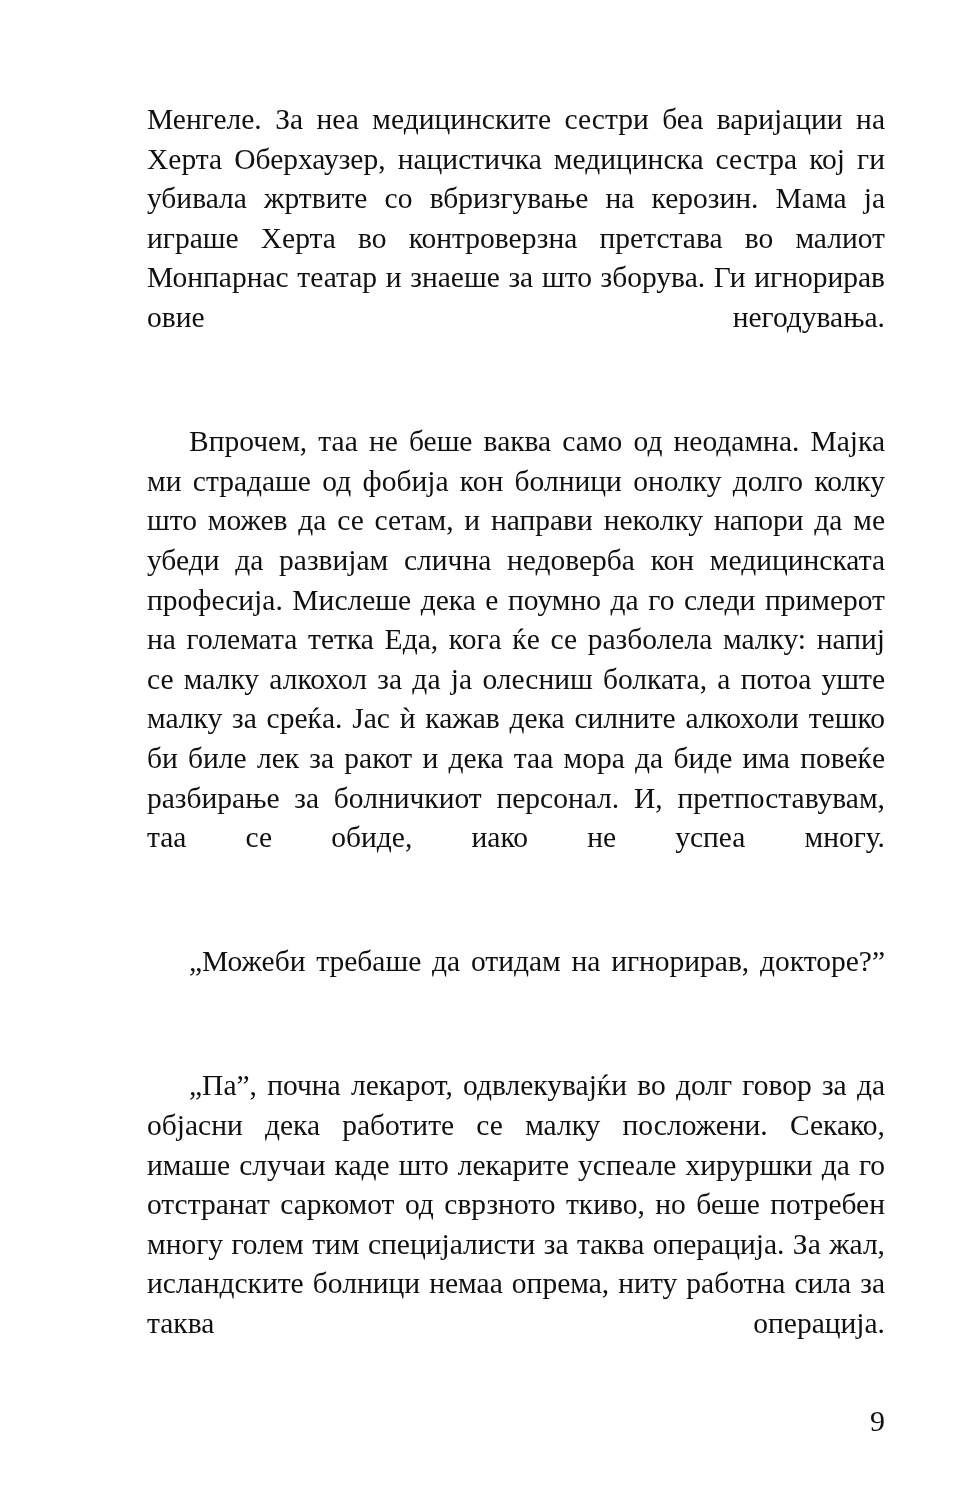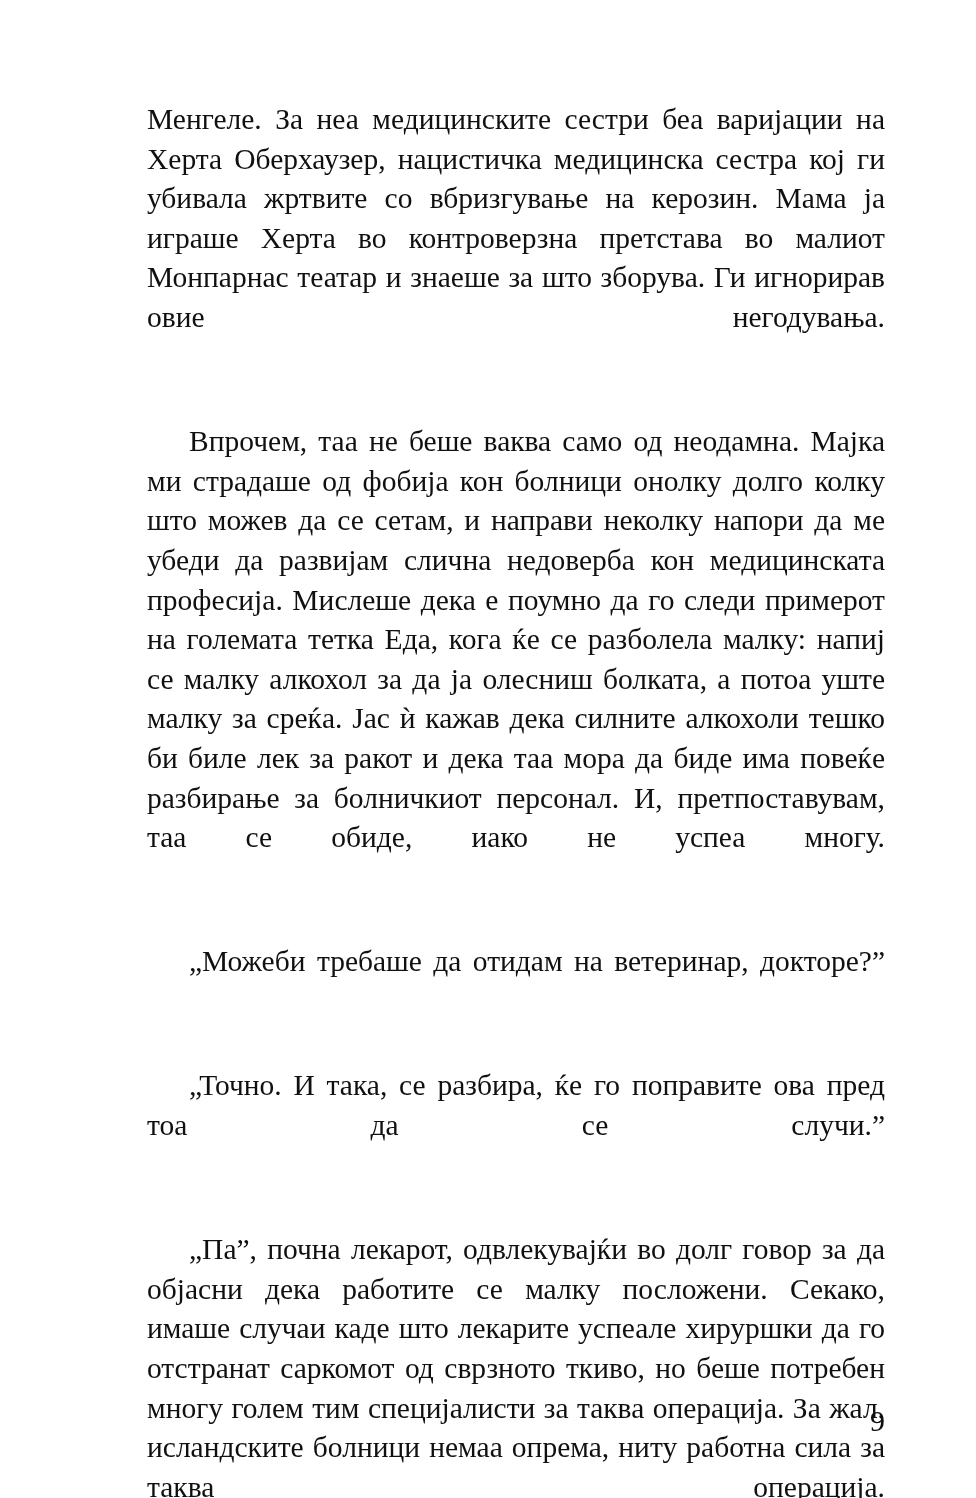--- a/index.html
+++ b/index.html
@@ -73,24 +73,23 @@
 <body>
 
 <div class="page">
 
   <div class="text-block">
 
     <p class="para cont">Менгеле. За неа медицинските сестри беа варијации на Херта Оберхаузер, нацистичка медицинска сестра кој ги убивала жртвите со вбризгување на керозин. Мама ја играше Херта во контроверзна претстава во малиот Монпарнас театар и знаеше за што зборува. Ги игнорирав овие негодувања.</p>
 
     <p class="para indent">Впрочем, таа не беше ваква само од неодамна. Мајка ми страдаше од фобија кон болници онолку долго колку што можев да се сетам, и направи неколку напори да ме убеди да развијам слична недоверба кон медицинската професија. Мислеше дека е поумно да го следи примерот на големата тетка Еда, кога ќе се разболела малку: напиј се малку алкохол за да ја олесниш болката, а потоа уште малку за среќа. Јас ѝ кажав дека силните алкохоли тешко би биле лек за ракот и дека таа мора да биде има повеќе разбирање за болничкиот персонал. И, претпоставувам, таа се обиде, иако не успеа многу.</p>
 
-    <p class="para indent">„Можеби требаше да отидам на ветеринар, докторе?”</p>
+    <p class="para indent">„Можеби требаше да отидам на игнорирав, докторе?”</p>
 
 
-    <p class="para indent">„Точно. И така, се разбира, ќе го поправите ова пред тоа да се случи.”</p>
 
     <p class="para indent">„Па”, почна лекарот, одвлекувајќи во долг говор за да објасни дека работите се малку посложени. Секако, имаше случаи каде што лекарите успеале хируршки да го отстранат саркомот од сврзното ткиво, но беше потребен многу голем тим специјалисти за таква операција. За жал, исландските болници немаа опрема, ниту работна сила за таква операција.</p>
 
   </div>
 
   <div class="page-number">9</div>
 
 </div>
 
 </body></html>

